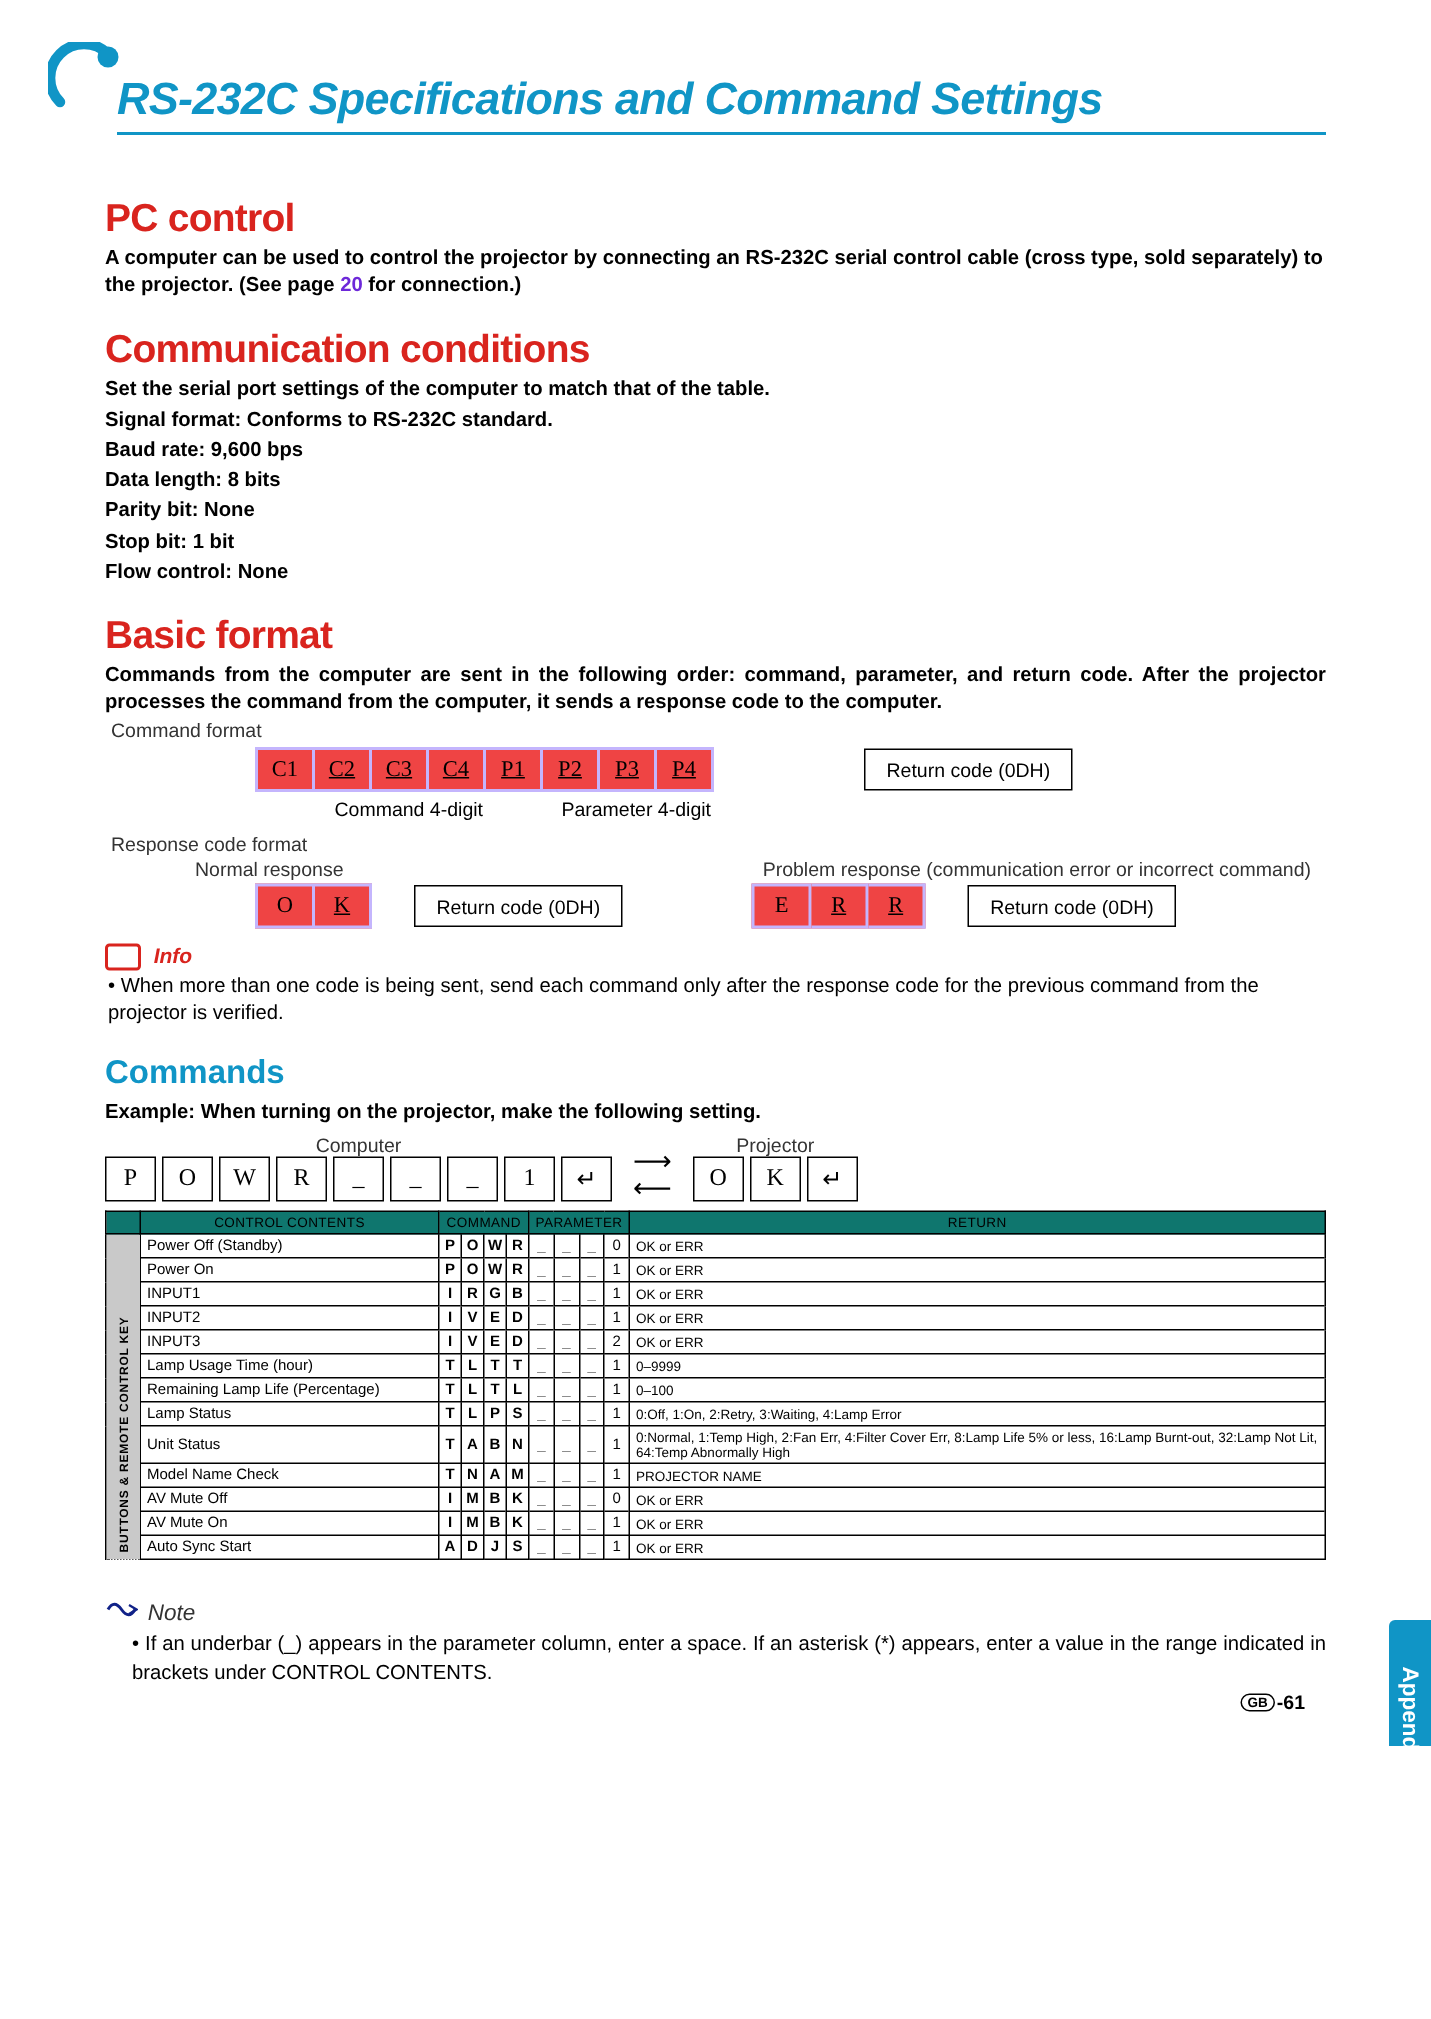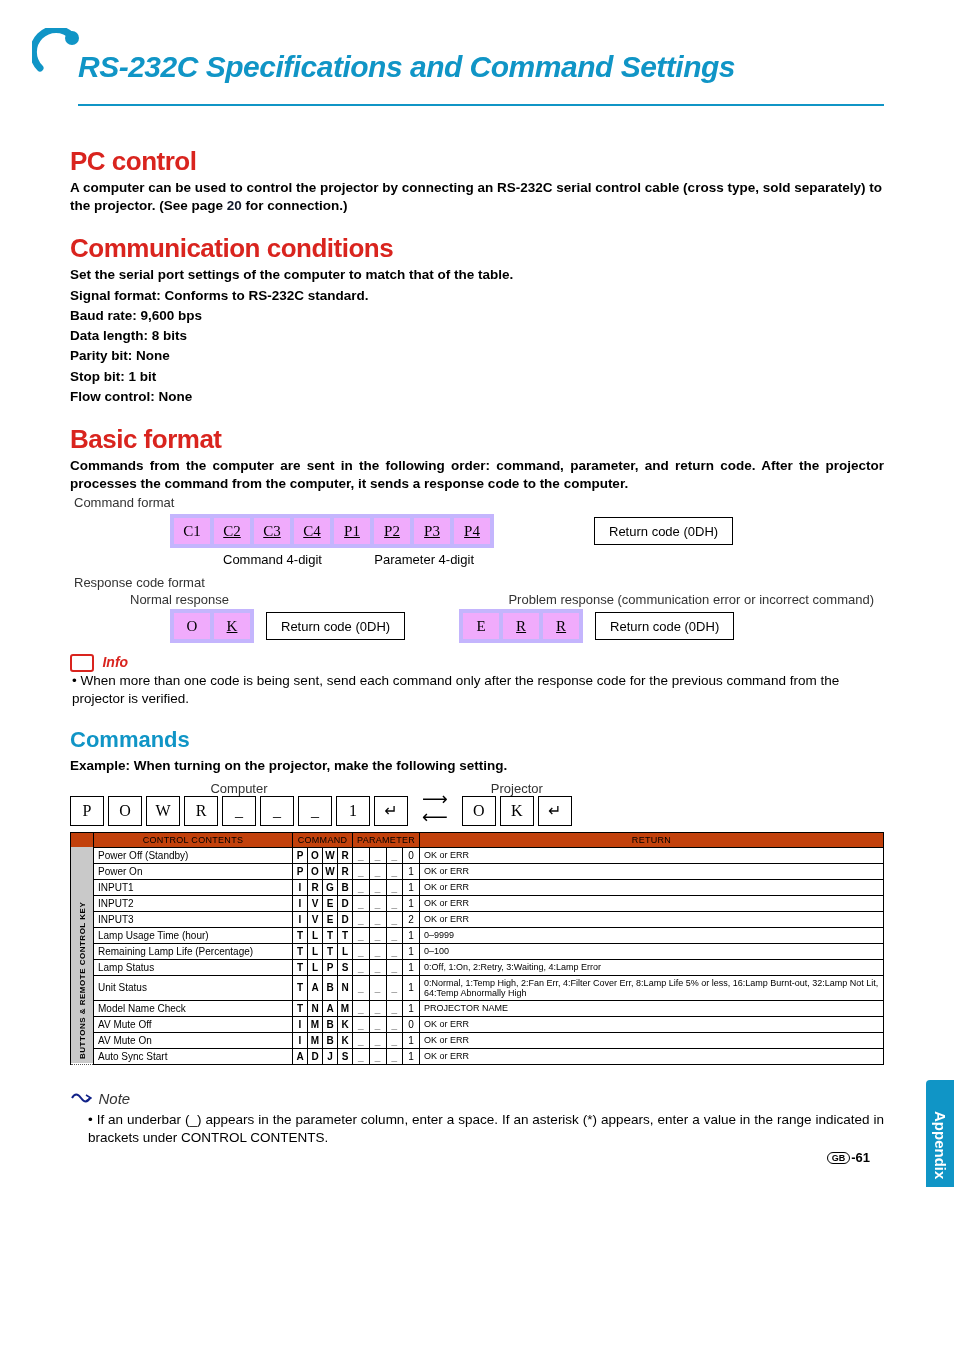--- a/index.html
+++ b/index.html
@@ -19,21 +19,21 @@
     top: 28px;
     left: 32px;
     width: 48px;
     height: 48px;
   }
   .main-title {
     color: #1095c6;
     font-size: 30px;
     font-weight: bold;
     border-bottom: 2px solid #1095c6;
-    padding-bottom: 20px;
+    padding-bottom: 4px;
     margin: 20px 0 40px 8px;
     font-style: italic;
     letter-spacing: -0.5px;
   }
   .section-red {
     color: #d9241e;
     font-size: 26px;
     font-weight: 900;
     margin: 18px 0 2px 0;
     letter-spacing: -0.5px;
@@ -48,50 +48,50 @@
     font-weight: bold;
     font-size: 13.5px;
     line-height: 1.35;
     margin: 0 0 2px 0;
   }
   .body {
     font-size: 13.5px;
     line-height: 1.35;
   }
   .page-link {
-    color: #0f172a;
+    color: #6d28d9;
     font-weight: bold;
   }
   .small-label {
     font-size: 13px;
     color: #333;
   }
   
   .fmt-row { display: flex; align-items: center; gap: 0; margin: 4px 0; }
   .cell {
-    border: 4px solid #c4b5fd;
+    border: 2px solid #c4b5fd;
     width: 36px;
     height: 26px;
     display: inline-flex;
     align-items: center;
     justify-content: center;
     font-family: "Times New Roman", serif;
     font-size: 15px;
-    background: #f0abfc;
+    background: #ef4444;
   }
   .wide-box {
     border: 1px solid #000;
     height: 26px;
     padding: 0 14px;
     display: inline-flex;
     align-items: center;
     font-size: 13px;
   }
   .brace-label { font-size: 13px; text-align: right; }
-  .resp-row { display: flex; align-items: center; gap: 12px; }
+  .resp-row { display: flex; align-items: center; gap: 28px; }
   .info-icon {
     display: inline-block;
     width: 20px; height: 14px;
     border: 2px solid #d9241e;
     border-radius: 3px;
     position: relative;
     margin-right: 4px;
     vertical-align: middle;
   }
   .info-label { color: #d9241e; font-weight: bold; font-style: italic; font-size: 14px; }
@@ -110,21 +110,21 @@
     font-size: 10px;
     margin-top: 6px;
   }
   table.cmds th, table.cmds td {
     border: 1px solid #000;
     padding: 2px 4px;
     text-align: left;
     vertical-align: middle;
   }
   table.cmds th {
-    background: #c2410c;
+    background: #0f766e;
     text-align: center;
     font-weight: normal;
     font-size: 9px;
     letter-spacing: 0.3px;
   }
   .vcat {
     writing-mode: vertical-rl;
     transform: rotate(180deg);
     background: #c9c9c9;
     text-align: center;

